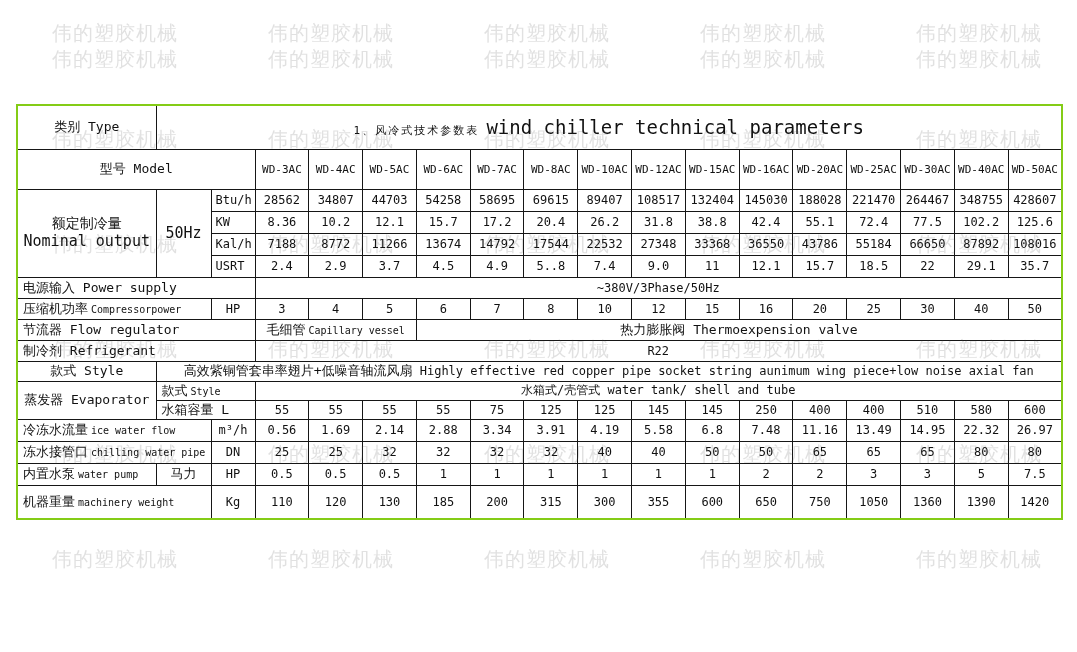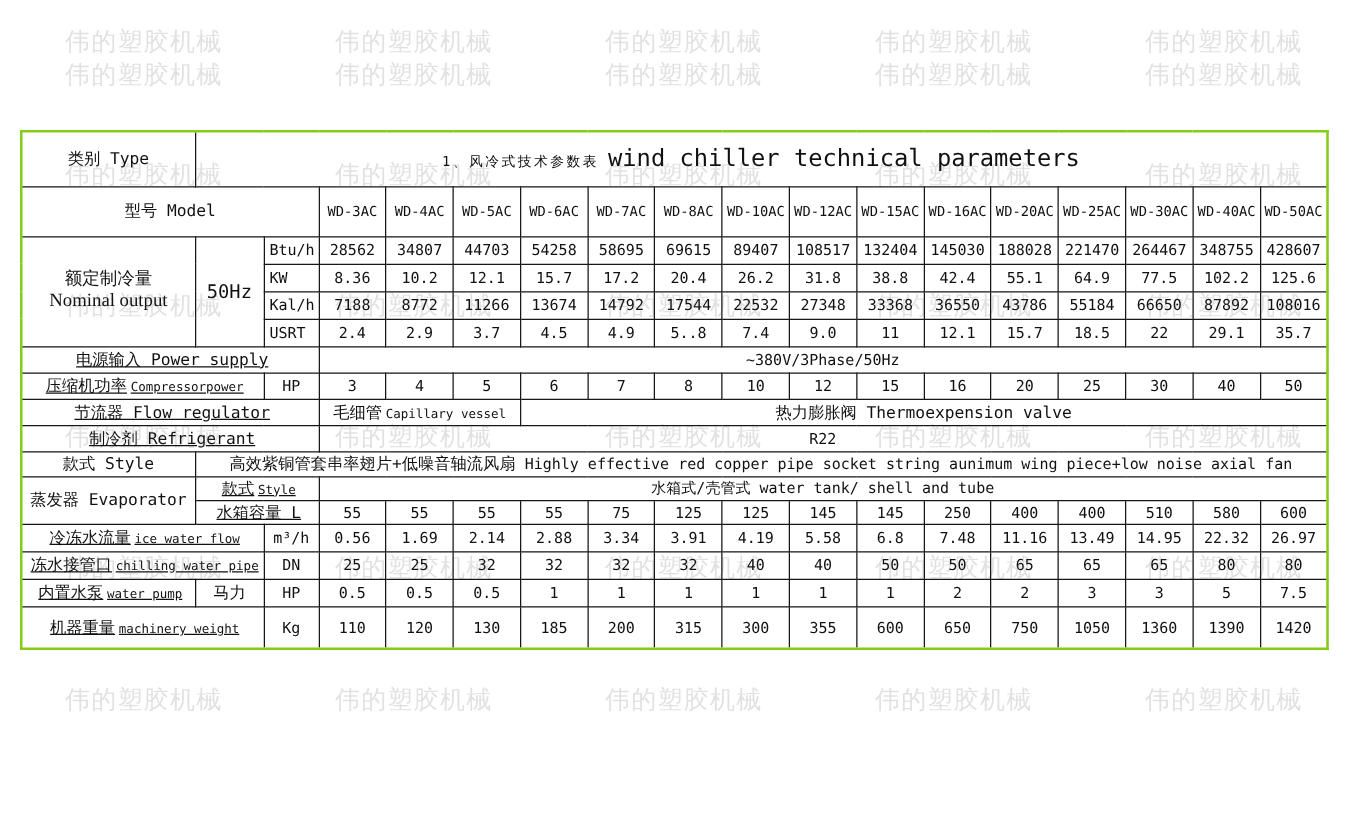--- a/index.html
+++ b/index.html
@@ -9,33 +9,33 @@
   .wm-layer { position: absolute; inset: 0; pointer-events: none; z-index: 6; }
   .wm { position: absolute; font-size: 20px; color: rgba(70,70,70,0.16); white-space: nowrap;
         font-family: "DejaVu Sans", sans-serif; letter-spacing: 1px; }
 
   table { border-collapse: collapse; table-layout: fixed; width: 1045px;
           margin: 104px 0 12px 16px; border: 2px solid #84cc16; position: relative; z-index: 1;
           background: transparent; }
   td { border: 1px solid #161616; font-size: 12px; text-align: center; padding: 0 2px;
        white-space: nowrap; overflow: hidden; }
 
-  .l { text-align: center; padding-left: 5px; text-decoration: underline; }
+  .l { text-align: left; padding-left: 5px; }
   .cn { font-size: 13px; }
   .sm { font-size: 10px; margin-left: 3px; }
   .title-cell { border-left: 1px solid #161616; }
   .tcn { font-size: 11px; letter-spacing: 2px; }
   .ten { font-size: 19px; }
   .model { font-size: 11px; }
   .val { font-size: 12px; }
   .unit-l { text-align: left; padding-left: 4px; }
   .freq { font-size: 15px; }
   .nom-cn { font-size: 14px; line-height: 17px; }
   .nom-en { font-size: 15px; line-height: 13px; }
-  .stacked div { line-height: 1.25; font-family: Liberation Serif, serif; }
+  .stacked div { line-height: 1.25; }
 </style>
 </head>
 <body>
 
 <div class="wm-layer">
     <span class="wm" style="left: 52px; top: 20px;">伟的塑胶机械</span>
     <span class="wm" style="left: 268px; top: 20px;">伟的塑胶机械</span>
     <span class="wm" style="left: 484px; top: 20px;">伟的塑胶机械</span>
     <span class="wm" style="left: 700px; top: 20px;">伟的塑胶机械</span>
     <span class="wm" style="left: 916px; top: 20px;">伟的塑胶机械</span>
@@ -150,21 +150,21 @@
         <td class="val">10.2</td>
         <td class="val">12.1</td>
         <td class="val">15.7</td>
         <td class="val">17.2</td>
         <td class="val">20.4</td>
         <td class="val">26.2</td>
         <td class="val">31.8</td>
         <td class="val">38.8</td>
         <td class="val">42.4</td>
         <td class="val">55.1</td>
-        <td class="val">64.9</td>
+        <td class="val">72.4</td>
         <td class="val">77.5</td>
         <td class="val">102.2</td>
         <td class="val">125.6</td>
       </tr>
   <tr style="height:22px">
     <td class="unit-l">Kal/h</td>
   <td class="val">7188</td>
         <td class="val">8772</td>
         <td class="val">11266</td>
         <td class="val">13674</td>

